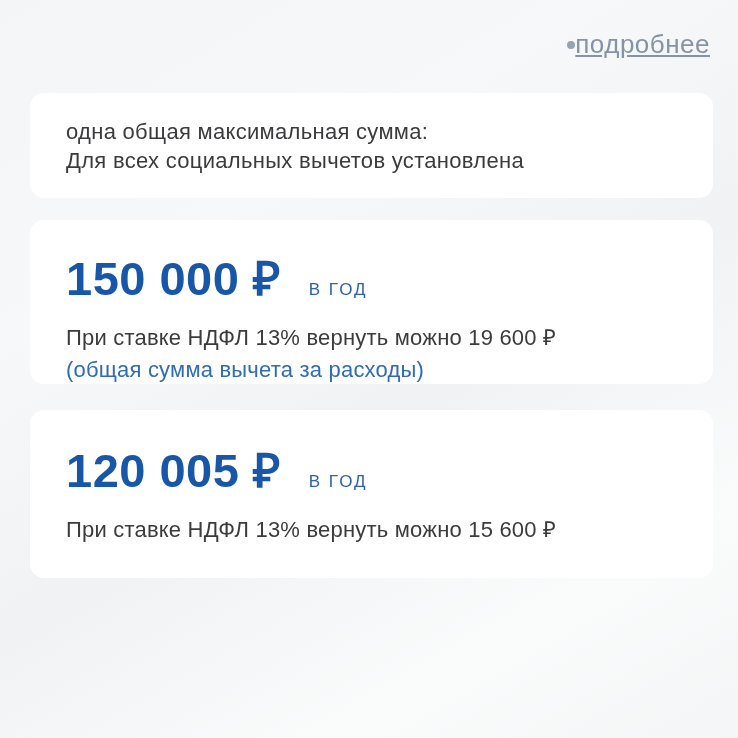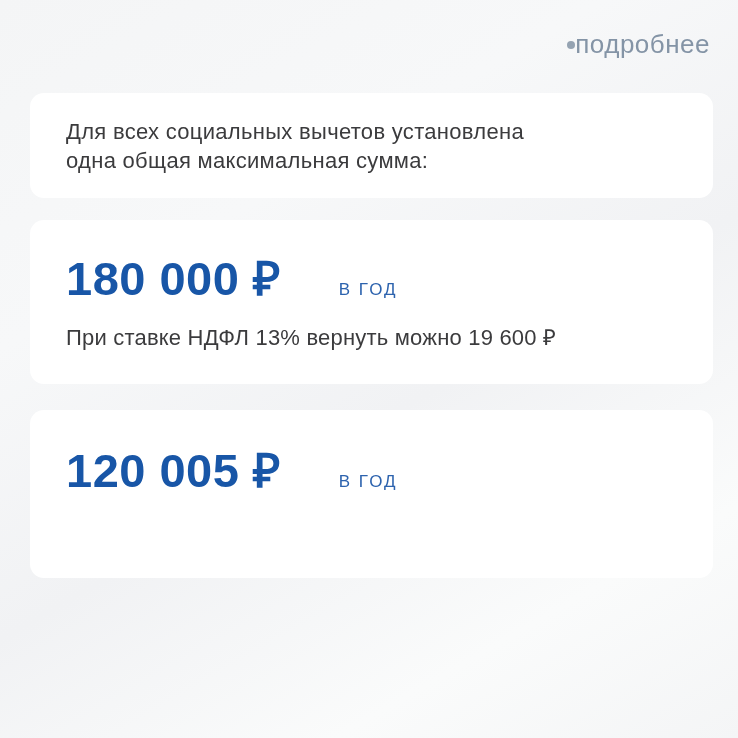--- a/index.html
+++ b/index.html
@@ -20,20 +20,21 @@
     position: absolute;
     top: 29px;
     right: 28px;
     display: flex;
     align-items: center;
     gap: 0;
     color: var(--muted-gray-blue, #8494a6);
     font-size: 26px;
     letter-spacing: 0.5px;
     cursor: pointer;
+    text-decoration: underline;
   }
   .more .dot {
     width: 8px;
     height: 8px;
     border-radius: 50%;
     background: var(--muted-gray-blue, #8494a6);
     opacity: 0.85;
   }
 
   .card {
@@ -80,21 +81,20 @@
     font-weight: bold;
     letter-spacing: 0.5px;
     white-space: nowrap;
   }
   .period {
     color: var(--period-blue, #2d63ae);
     font-size: 17px;
     letter-spacing: 2px;
     text-transform: uppercase;
     white-space: nowrap;
-    margin-left: 30px;
   }
   .detail {
     color: var(--text-dark, #3b3b3d);
     font-size: 22px;
     line-height: 32px;
     letter-spacing: 0.2px;
     white-space: nowrap;
   }
   .note {
     color: var(--note-blue, #2e6cb3);
@@ -106,30 +106,32 @@
 </style>
 </head>
 <body>
 
 <div class="more">
   <span class="dot"></span>
   <span>подробнее</span>
 </div>
 
 <div class="card intro">
+  <div>одна общая максимальная сумма:</div>
   <div>Для всех социальных вычетов установлена</div>
-  <div>одна общая максимальная сумма:</div>
 </div>
 
 <div class="card amount-card">
   <div class="amount-row">
-    <span class="amount">180 000 ₽</span>
+    <span class="amount">150 000 ₽</span>
     <span class="period">в год</span>
   </div>
   <div class="detail">При ставке НДФЛ 13% вернуть можно 19 600 ₽</div>
+  <div class="note">(общая сумма вычета за расходы)</div>
 </div>
 
 <div class="card amount-card second">
   <div class="amount-row">
     <span class="amount">120 005 ₽</span>
     <span class="period">в год</span>
   </div>
+  <div class="detail">При ставке НДФЛ 13% вернуть можно 15 600 ₽</div>
 </div>
 
 </body></html>

